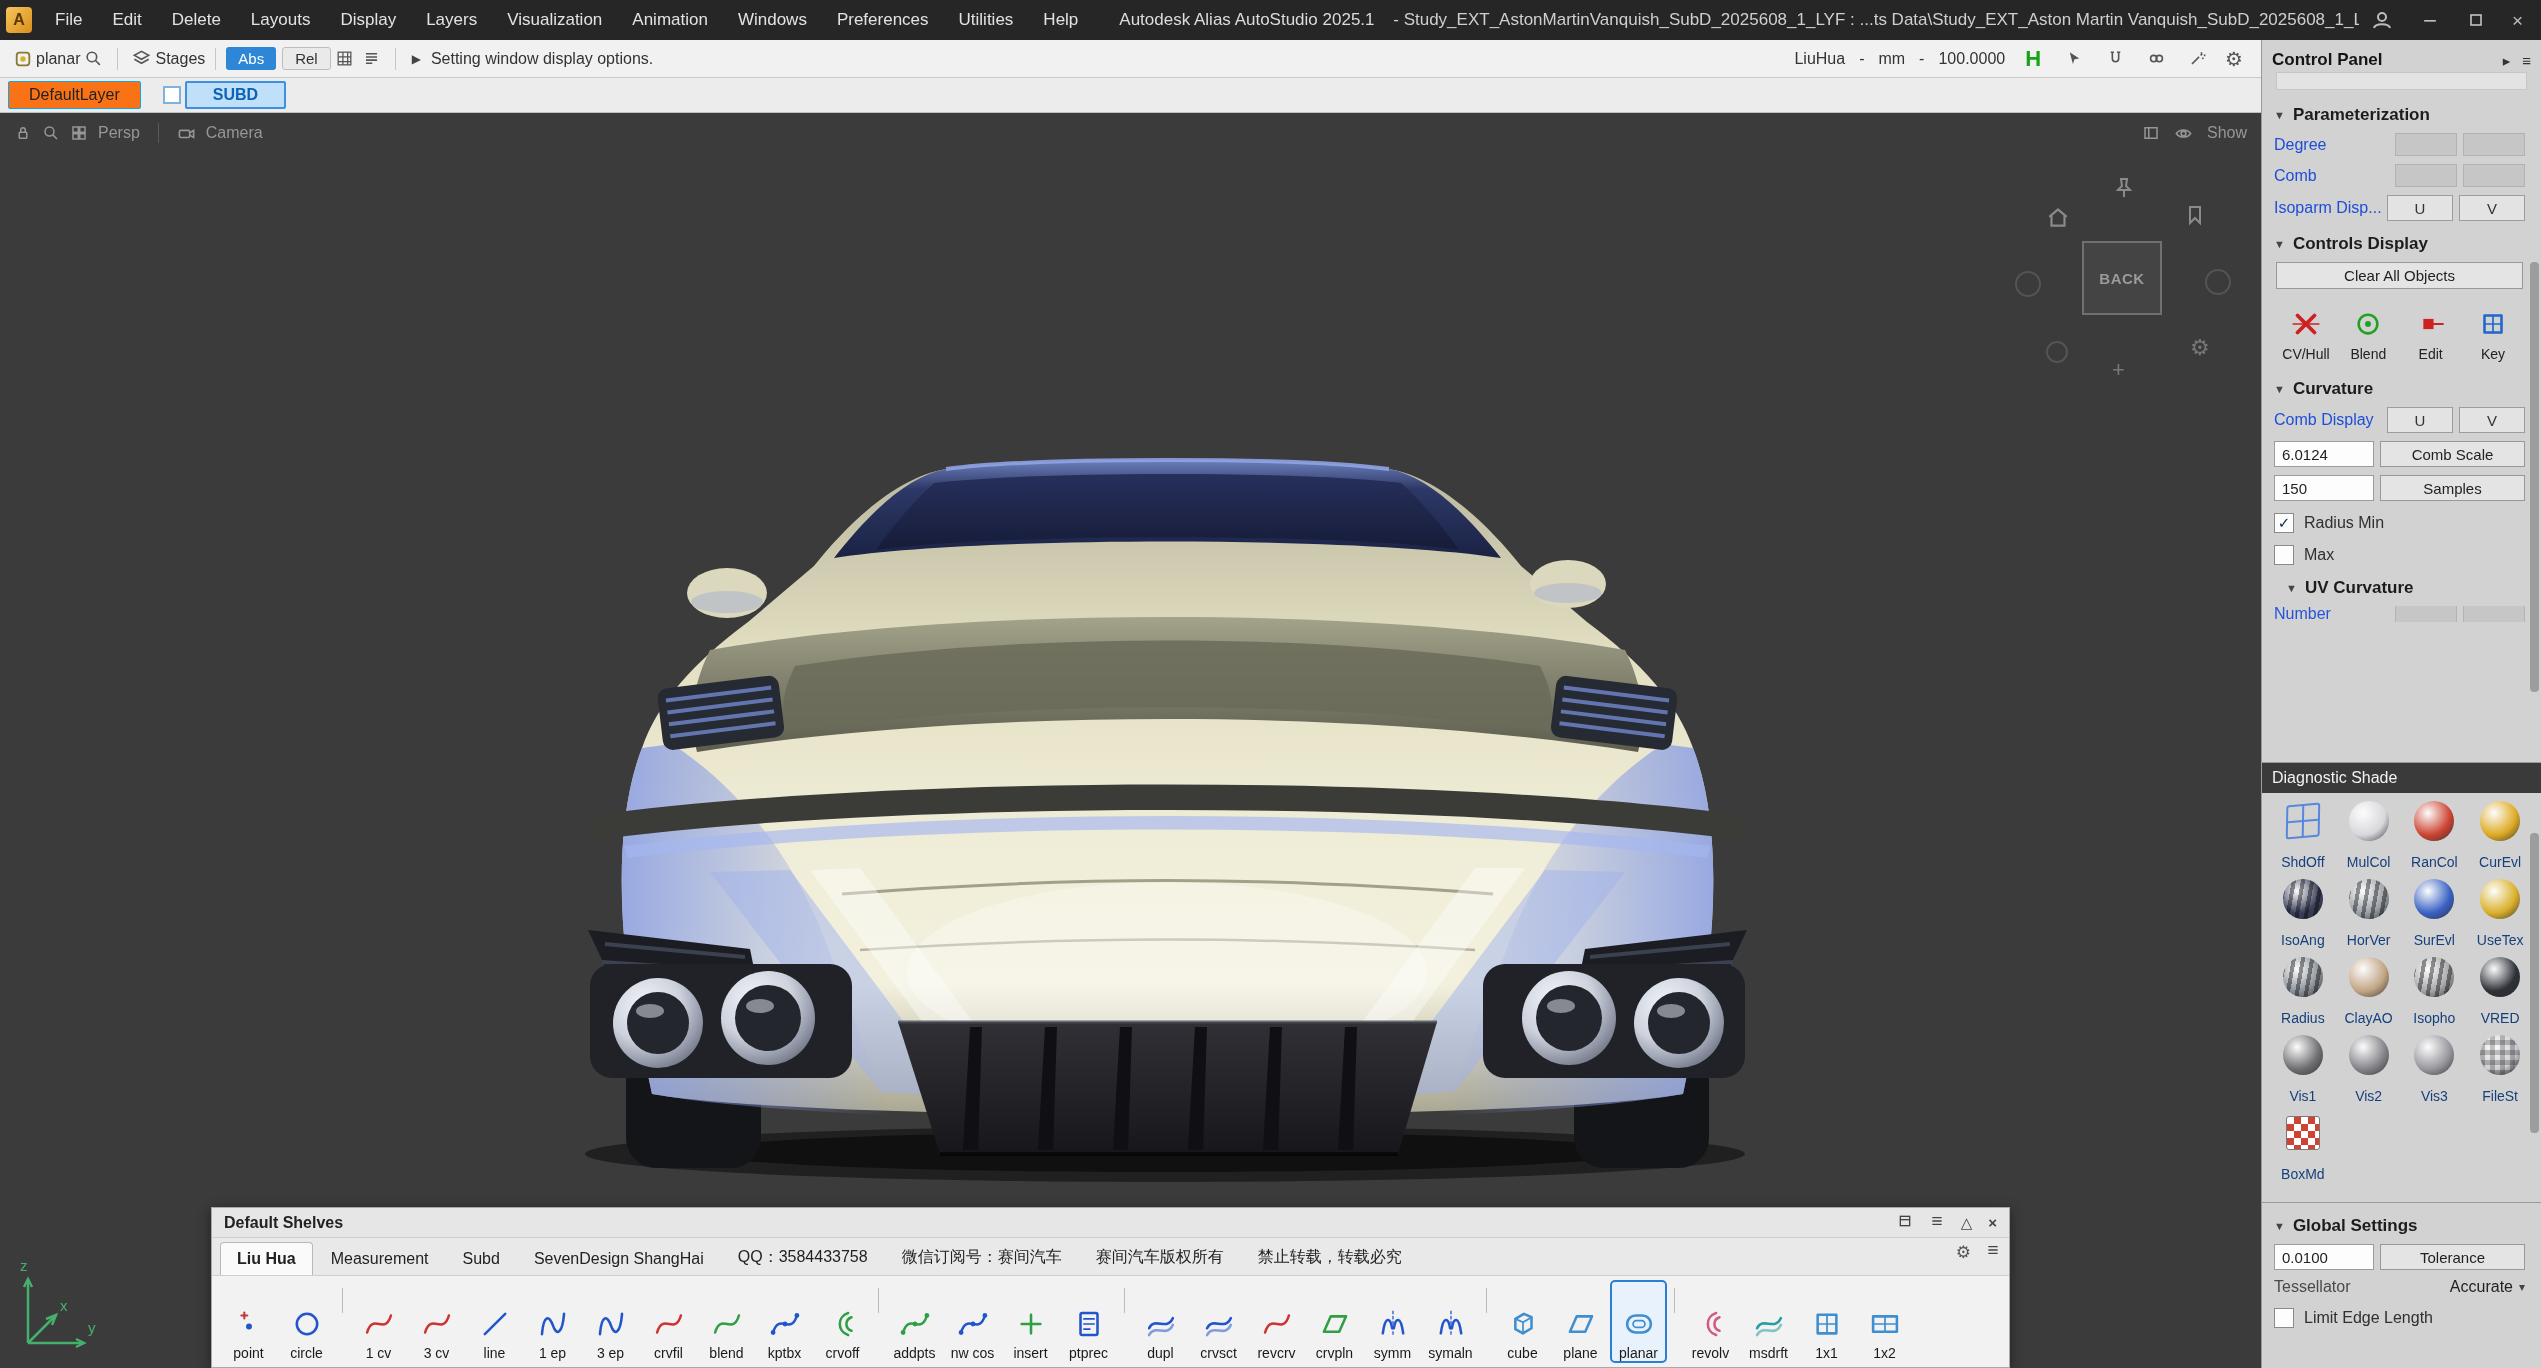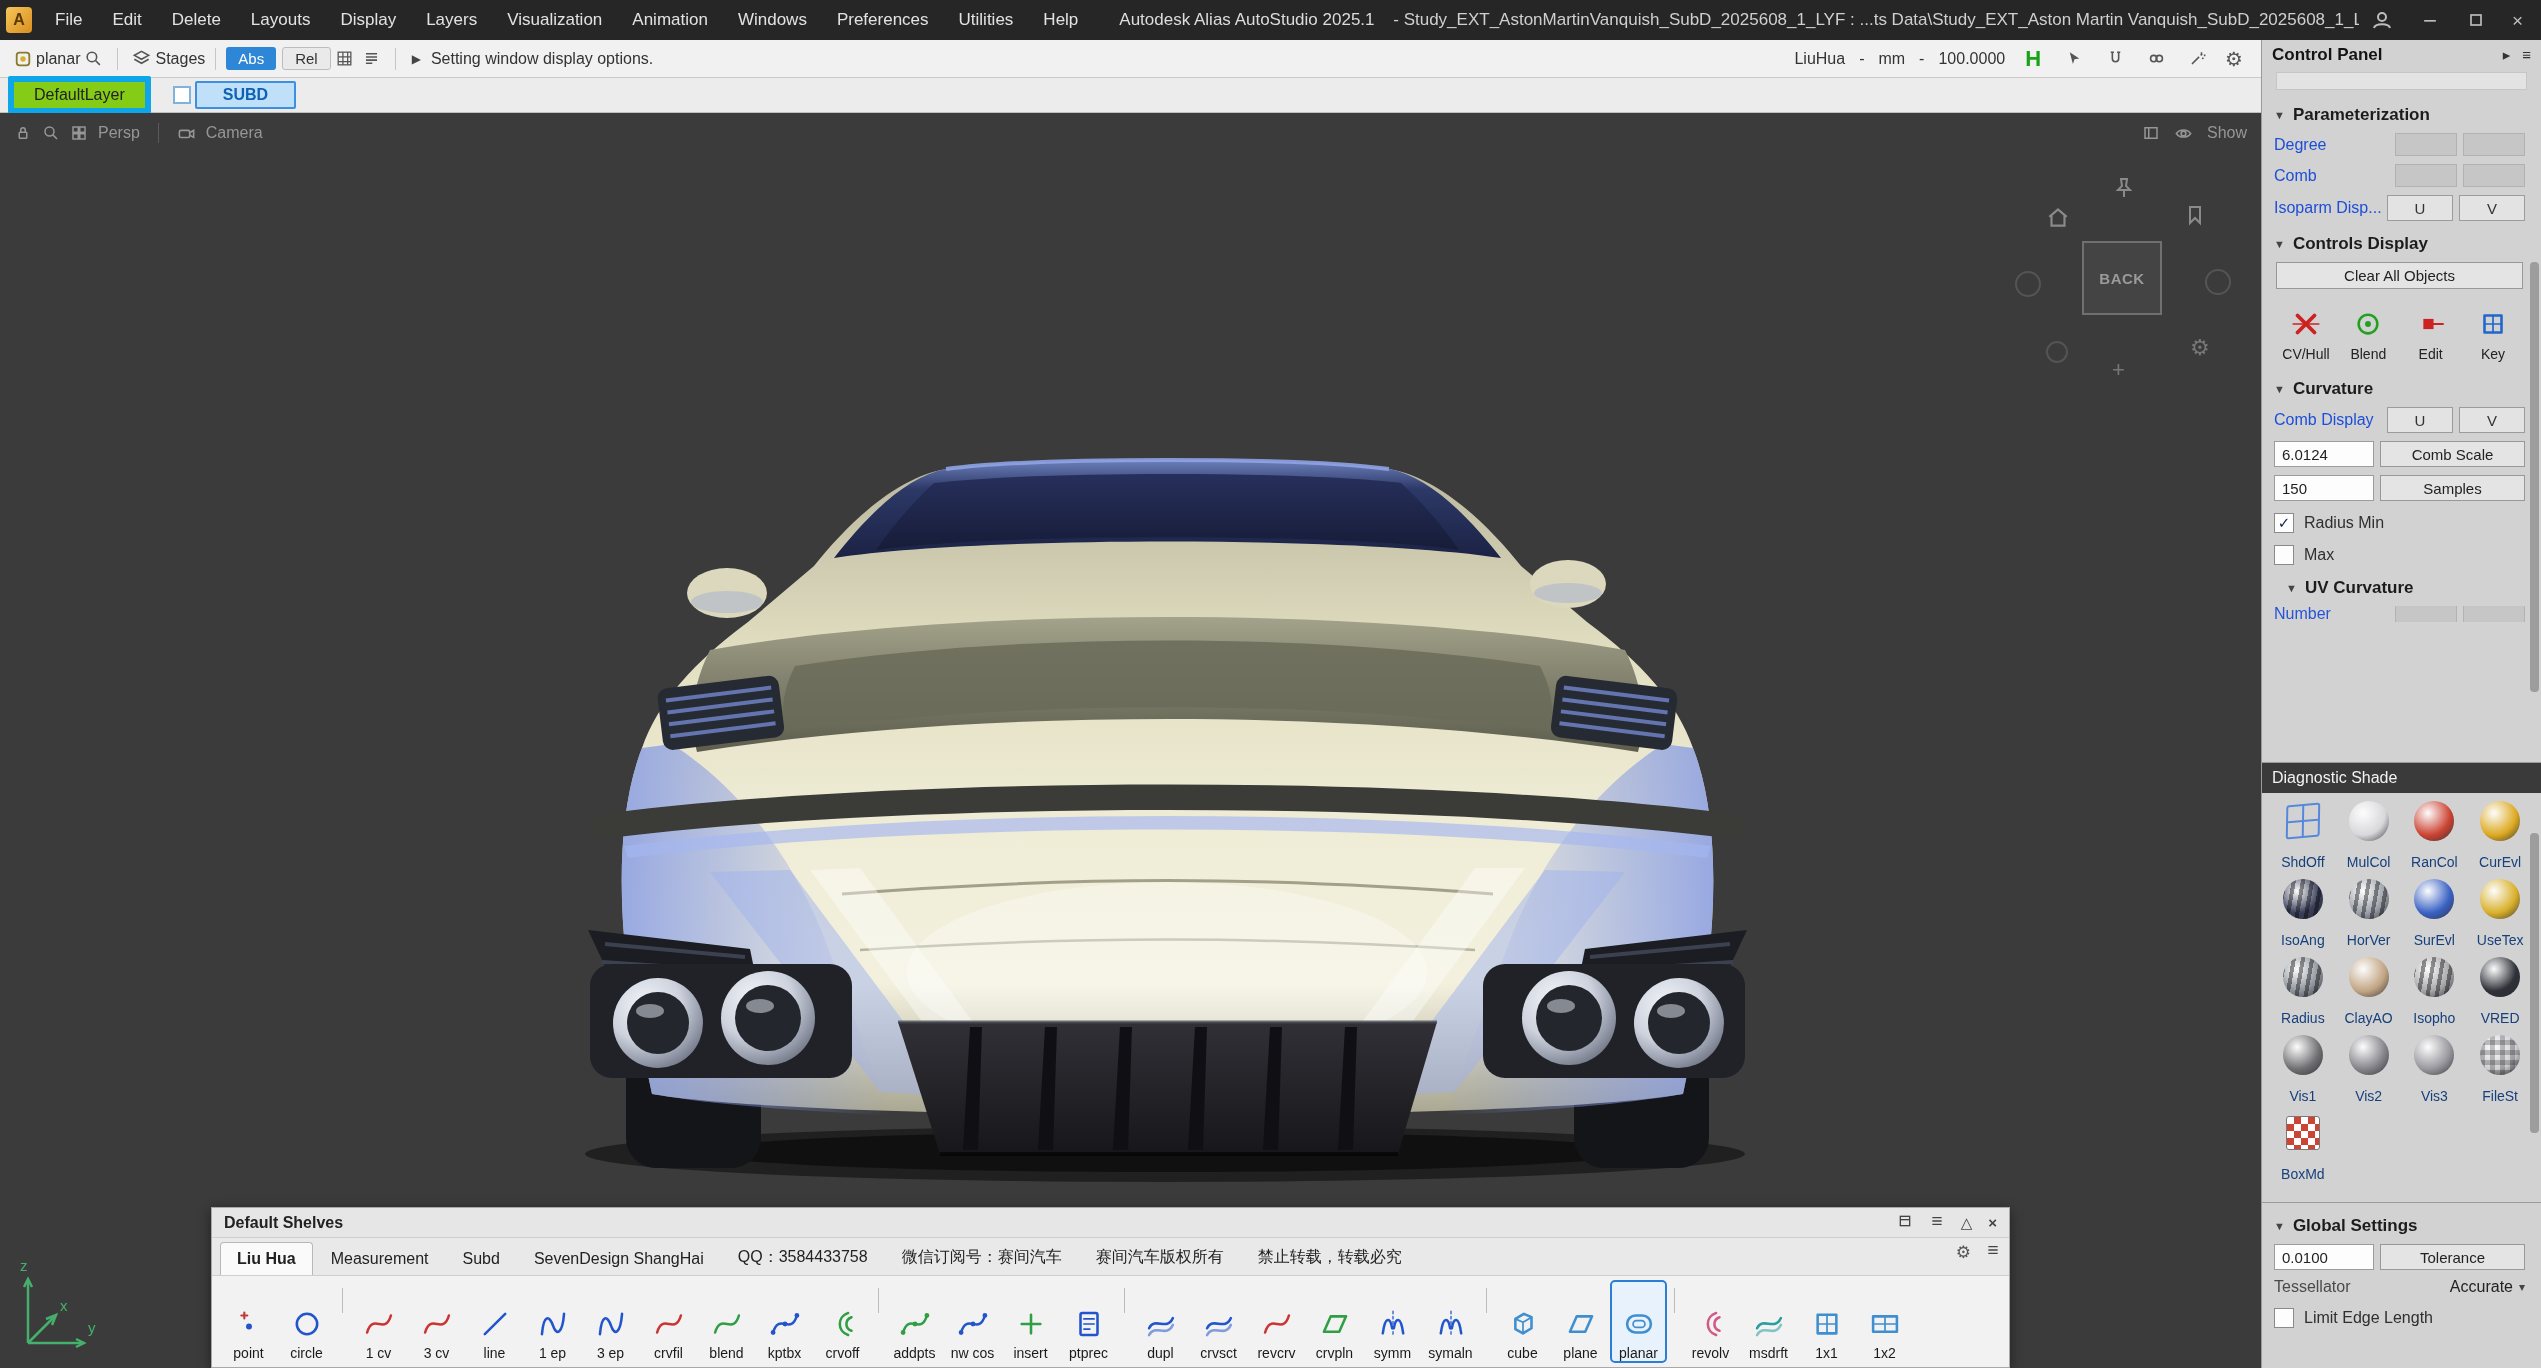--- a/index.html
+++ b/index.html
@@ -24,21 +24,21 @@
   .abs-btn{background:#2e86d6;color:#fff;border-radius:3px;padding:3px 12px;font-size:15px;}
   .rel-btn{background:#eaeaea;color:#333;border:1px solid #bdbdbd;border-radius:3px;padding:2px 12px;font-size:15px;margin-left:6px;}
   .prompt-arrow{color:#444;font-size:12px;margin:0 10px 0 6px;}
   .prompt-text{color:#333;}
   .t2-right{margin-left:auto;display:flex;align-items:center;gap:14px;padding-right:8px;}
   .hist-toggle{color:#17a317;font-weight:bold;font-size:22px;margin:0 6px;}
   .gear-char{font-size:20px;color:#555;line-height:1;}
 
   
   .layerbar{position:absolute;left:0;top:78px;width:2261px;height:35px;background:#ececec;border-bottom:1px solid #bfbfbf;display:flex;align-items:center;padding-left:8px;}
-  .layer-tab{background:#84cc16;border:6px solid #0ea5e9;border-radius:2px;padding:4px 20px;font-size:16px;color:#222;}
+  .layer-tab{background:#f97316;border:1px solid #0ea5e9;border-radius:2px;padding:4px 20px;font-size:16px;color:#222;}
   .layer-swatch{width:18px;height:18px;background:#fff;border:2px solid #7fb2dc;margin:0 4px 0 22px;}
   .layer-tab.active{background:#bfe0f8;border:2px solid #3d8fe0;color:#0b62b6;font-weight:bold;padding:3px 26px;}
 
   
   .viewport{position:absolute;left:0;top:113px;width:2261px;height:1255px;background:#3b3b3b;overflow:hidden;}
   .vp-header{position:absolute;left:0;top:0;right:0;height:40px;display:flex;align-items:center;gap:10px;padding:0 14px;color:#969696;font-size:16px;}
   .vp-header svg{display:block;}
   .vdiv{width:1px;height:20px;background:#5a5a5a;margin:0 8px;}
   .vp-right{margin-left:auto;display:flex;align-items:center;gap:14px;}
   .ovl{position:absolute;color:#8a8a8a;}
@@ -60,21 +60,21 @@
   .tools-row{flex:1;display:flex;align-items:stretch;padding:4px 8px;gap:1px;background:#f2f2f2;}
   .tool{width:57px;display:flex;flex-direction:column;align-items:center;justify-content:flex-end;gap:1px;padding:2px;border-radius:5px;}
   .tool-icon{height:40px;display:flex;align-items:center;justify-content:center;color:var(--c,#444);}
   .tool-label{font-size:14px;color:#1a1a1a;white-space:nowrap;}
   .tool.selected{border:2px solid #2a7fd4;background:#e8f2fc;padding:0;}
   .tool.sep{width:13px;pointer-events:none;}
   .tool.sep::before{content:"";width:1px;background:#bcbcbc;margin:6px auto;flex:1;}
 
   
   .cpanel{position:absolute;left:2261px;top:40px;width:280px;height:1328px;background:#d2d2d2;border-left:1px solid #9a9a9a;color:#2b2b2b;}
-  .cp-header{height:30px;display:flex;align-items:center;padding:0 10px;font-size:17px;font-weight:bold;color:#141414;}
+  .cp-header{height:30px;display:flex;align-items:flex-end;padding:0 10px;font-size:17px;font-weight:bold;color:#141414;}
   .cp-hicons{margin-left:auto;display:flex;gap:12px;color:#333;font-size:15px;font-weight:normal;}
   .cp-strip{height:18px;margin:2px 14px;background:#e3e3e3;border:1px solid #c6c6c6;}
   .cp-scroll{position:relative;height:650px;overflow:hidden;padding:0 16px 0 12px;}
   .sec-h{display:flex;align-items:center;gap:8px;font-weight:bold;color:#1c1c1c;font-size:17px;margin:13px 0 5px;}
   .tri{font-size:11px;color:#444;}
   .row{display:flex;align-items:center;margin:8px 0;gap:6px;}
   .lbl{flex:1;font-size:16px;color:#1d4ed8;white-space:nowrap;overflow:hidden;}
   .pbox{width:62px;height:23px;background:#c6c6c6;border:1px solid #b2b2b2;}
   .uv{width:66px;height:26px;background:#e3e3e3;border:1px solid #9c9c9c;display:flex;align-items:center;justify-content:center;font-size:15px;color:#333;}
   .btn-wide{height:27px;background:#e4e4e4;border:1px solid #989898;font-size:15px;color:#222;display:flex;align-items:center;justify-content:center;margin:8px 2px;}

